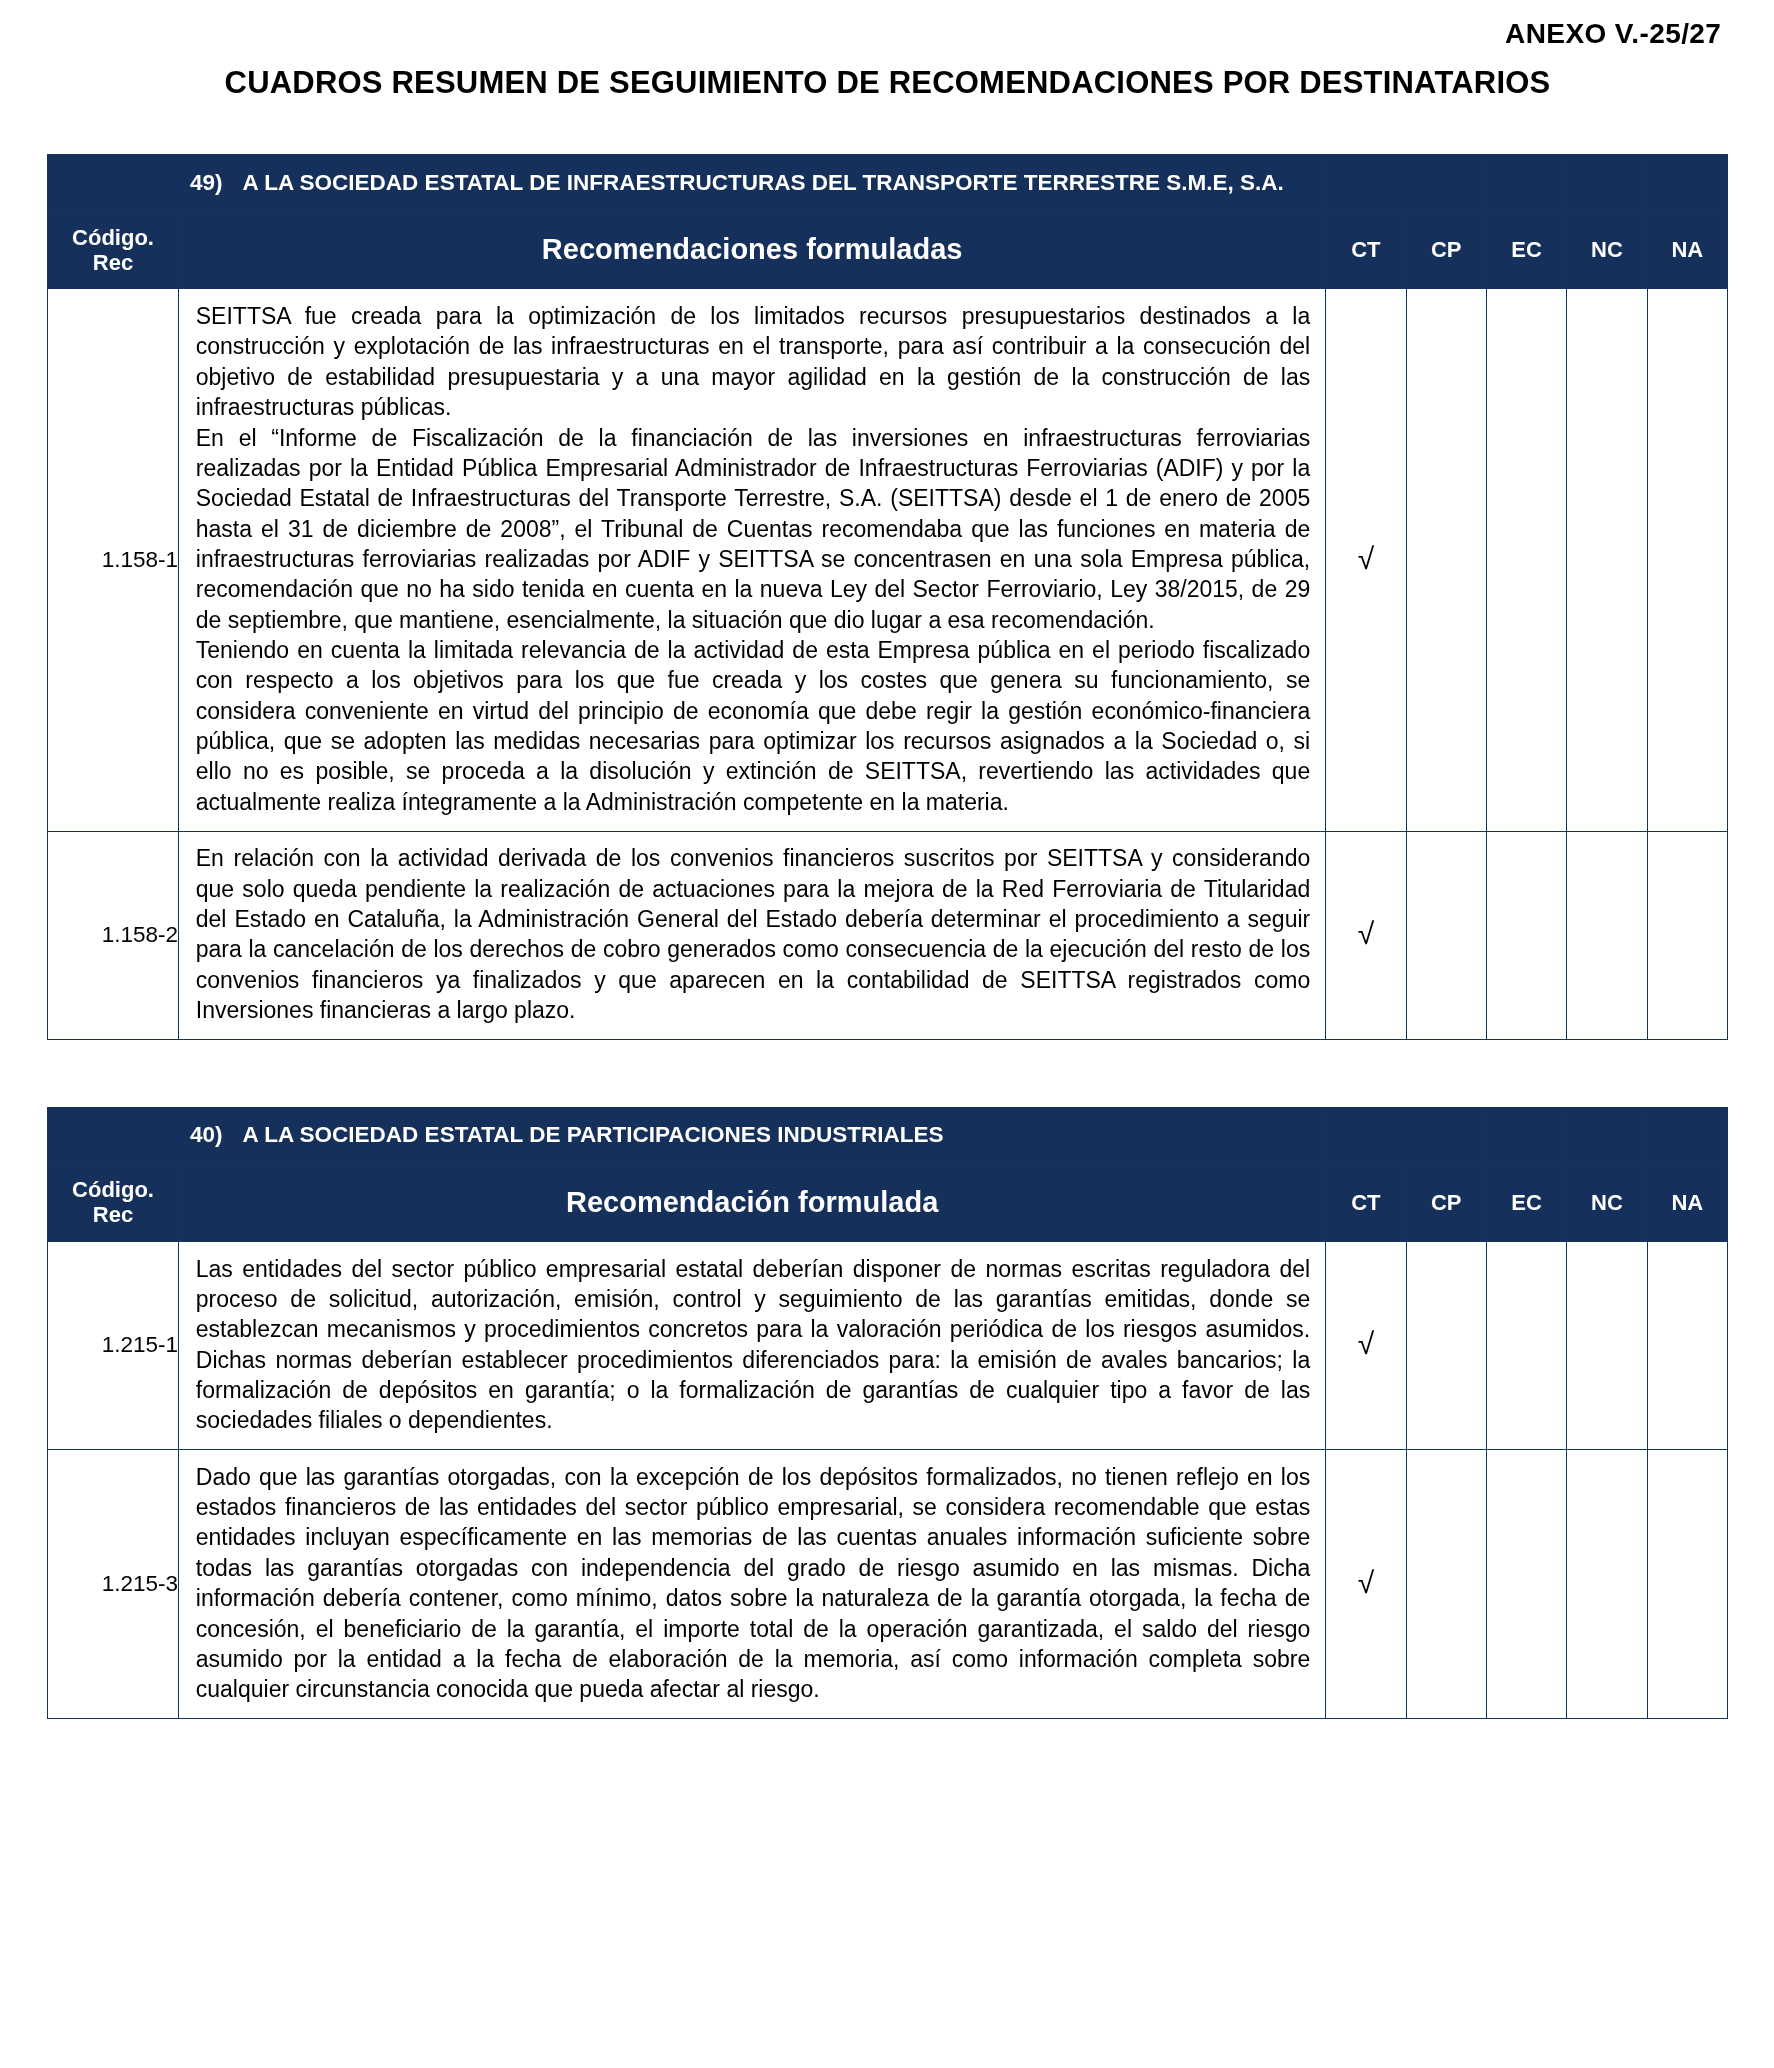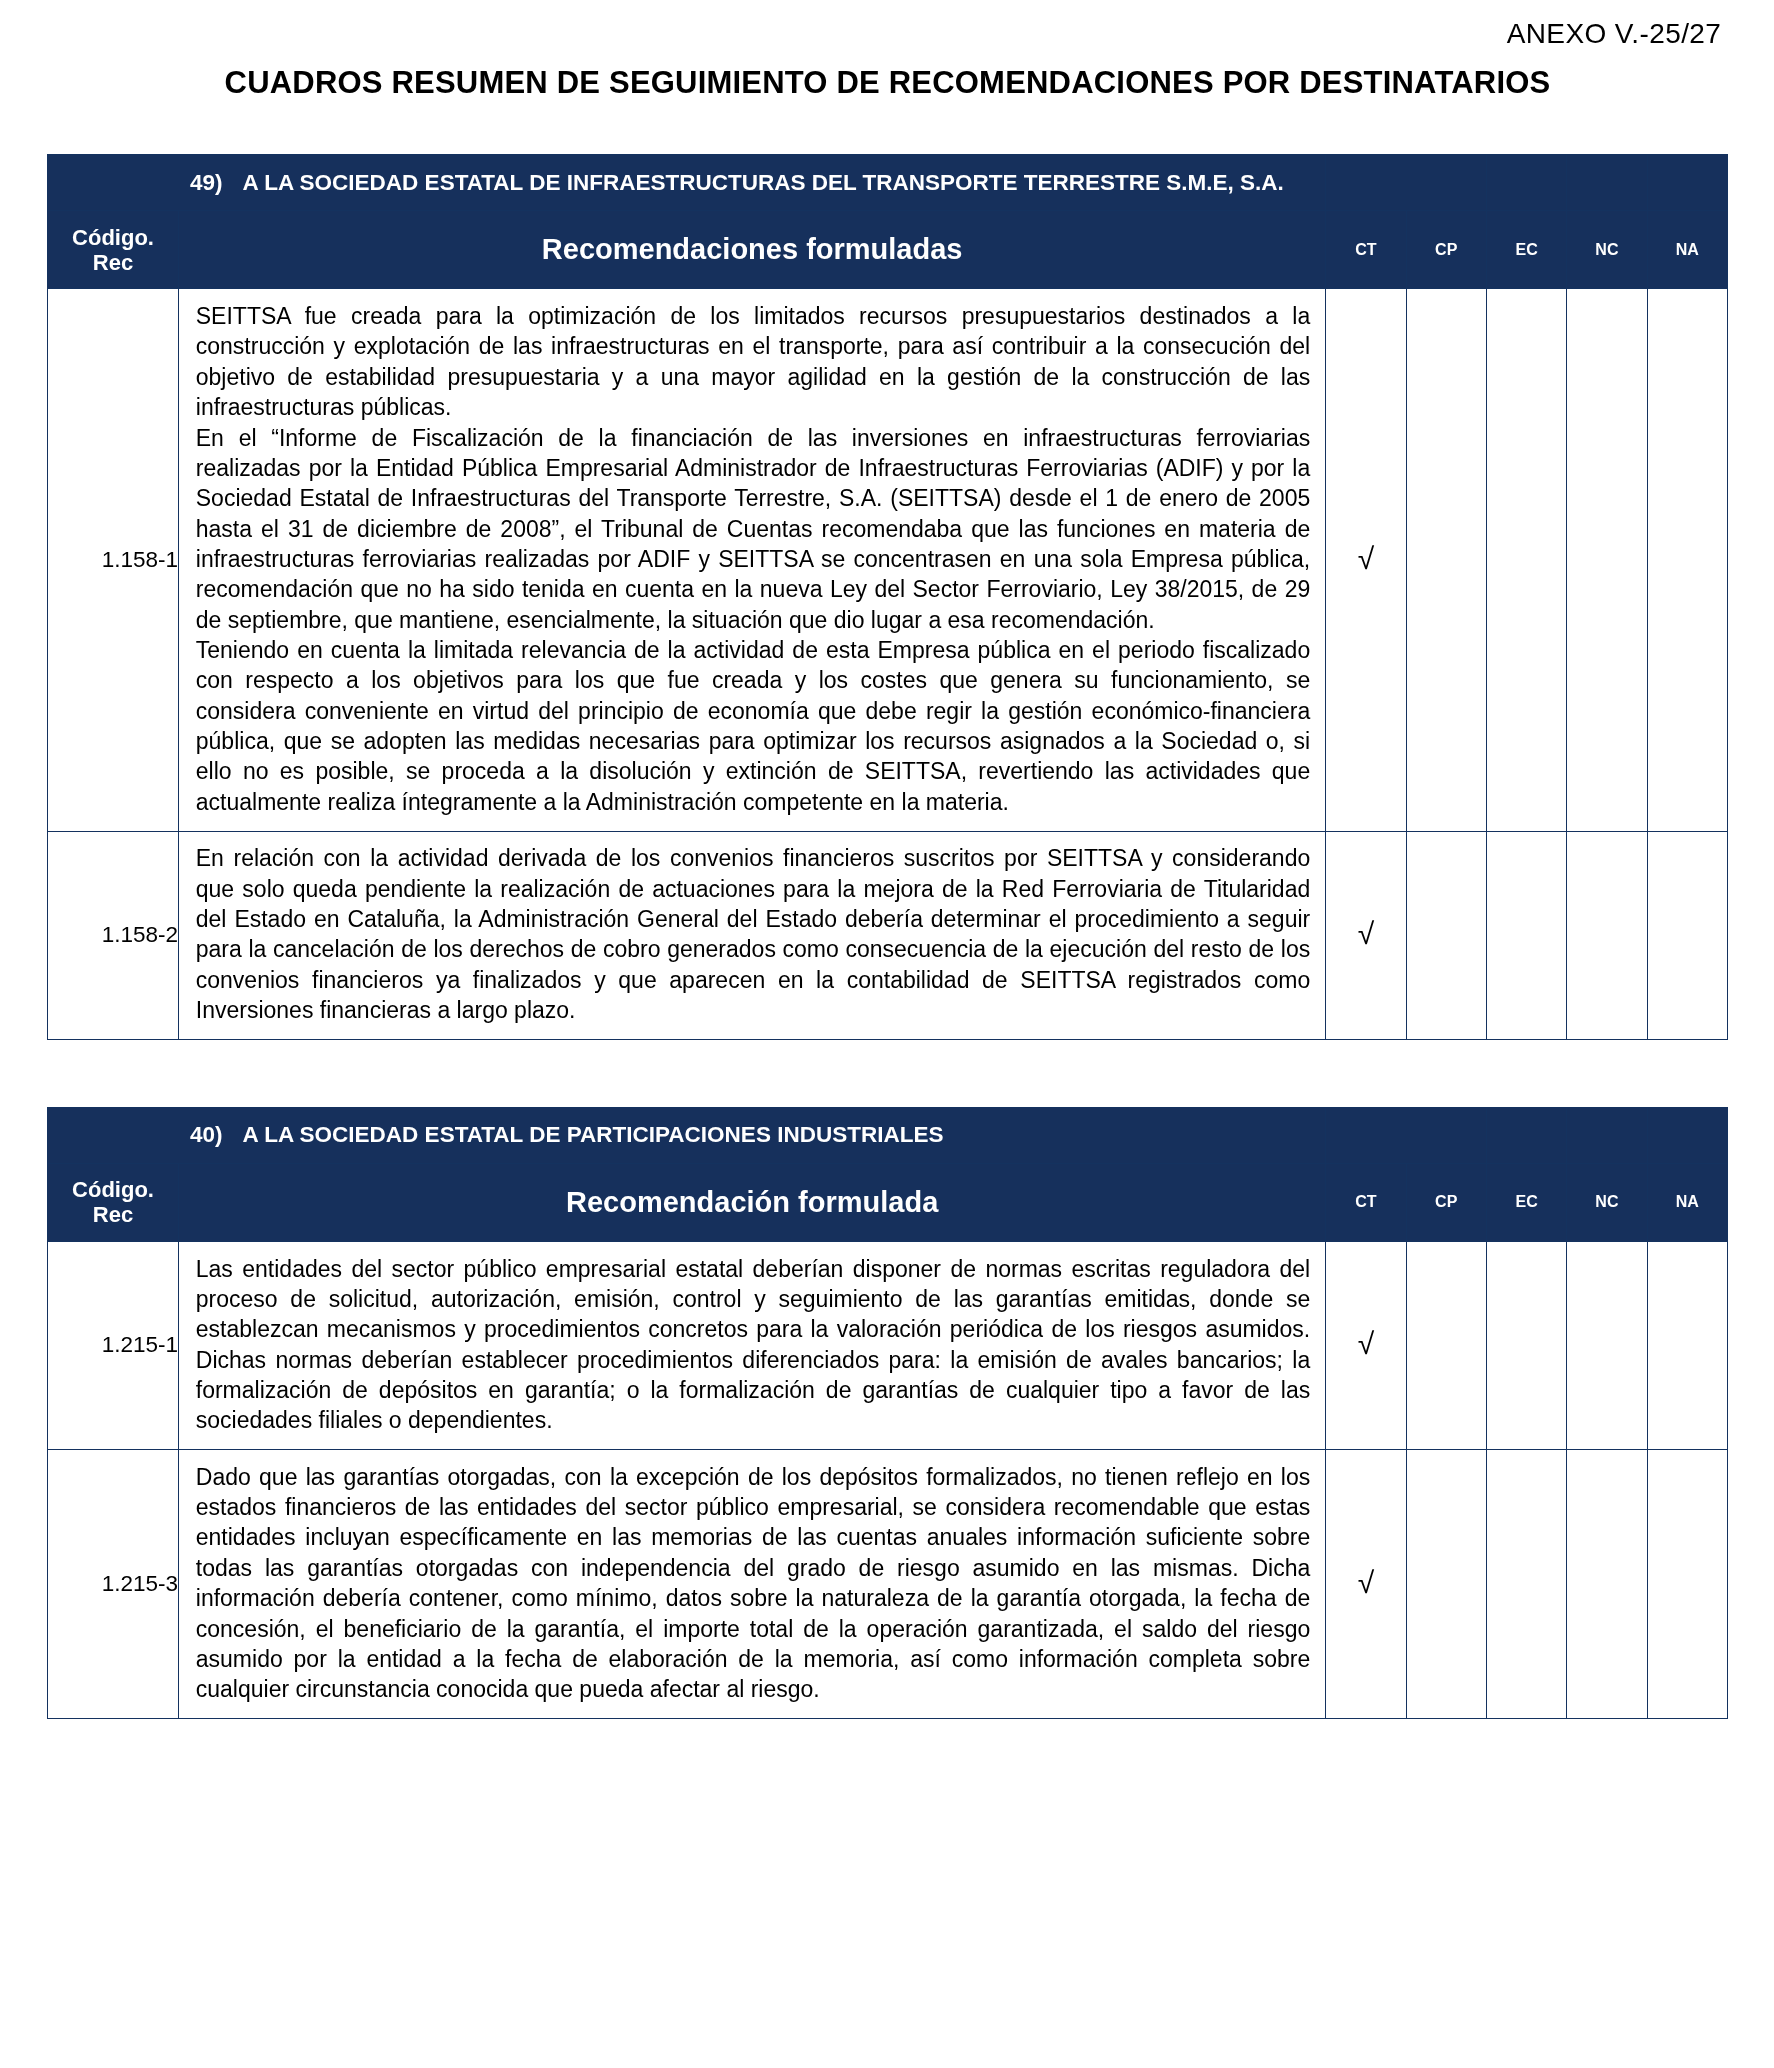--- a/index.html
+++ b/index.html
@@ -14,21 +14,21 @@
     -webkit-font-smoothing: antialiased;
   }
   .page {
     width: 1775px;
     box-sizing: border-box;
     padding: 18.4px 47px 33px 47px;
   }
   .anexo-line {
     text-align: right;
     font-size: 28px;
-    font-weight: normal;
+    font-weight: bold;
     letter-spacing: 0.4px;
     margin: 0 6.7px 15px 0;
   }
   .doc-title {
     text-align: center;
     font-size: 31px;
     font-weight: bold;
     letter-spacing: 0.2px;
     margin: 0 0 53px 0;
   }
@@ -63,21 +63,21 @@
     margin-right: 20px;
   }
   .band-blank {
     background: #16305c;
     border-left: 1.7px solid #16305c;
   }
   .hdr {
     background: #16305c;
     color: #ffffff;
     font-weight: bold;
-    font-size: 16px;
+    font-size: 22px;
     text-align: center;
     height: 77px;
     line-height: 1.15;
   }
   .hdr.codigo {
     font-size: 22px;
   }
   .hdr.reco {
     font-size: 29px;
   }

